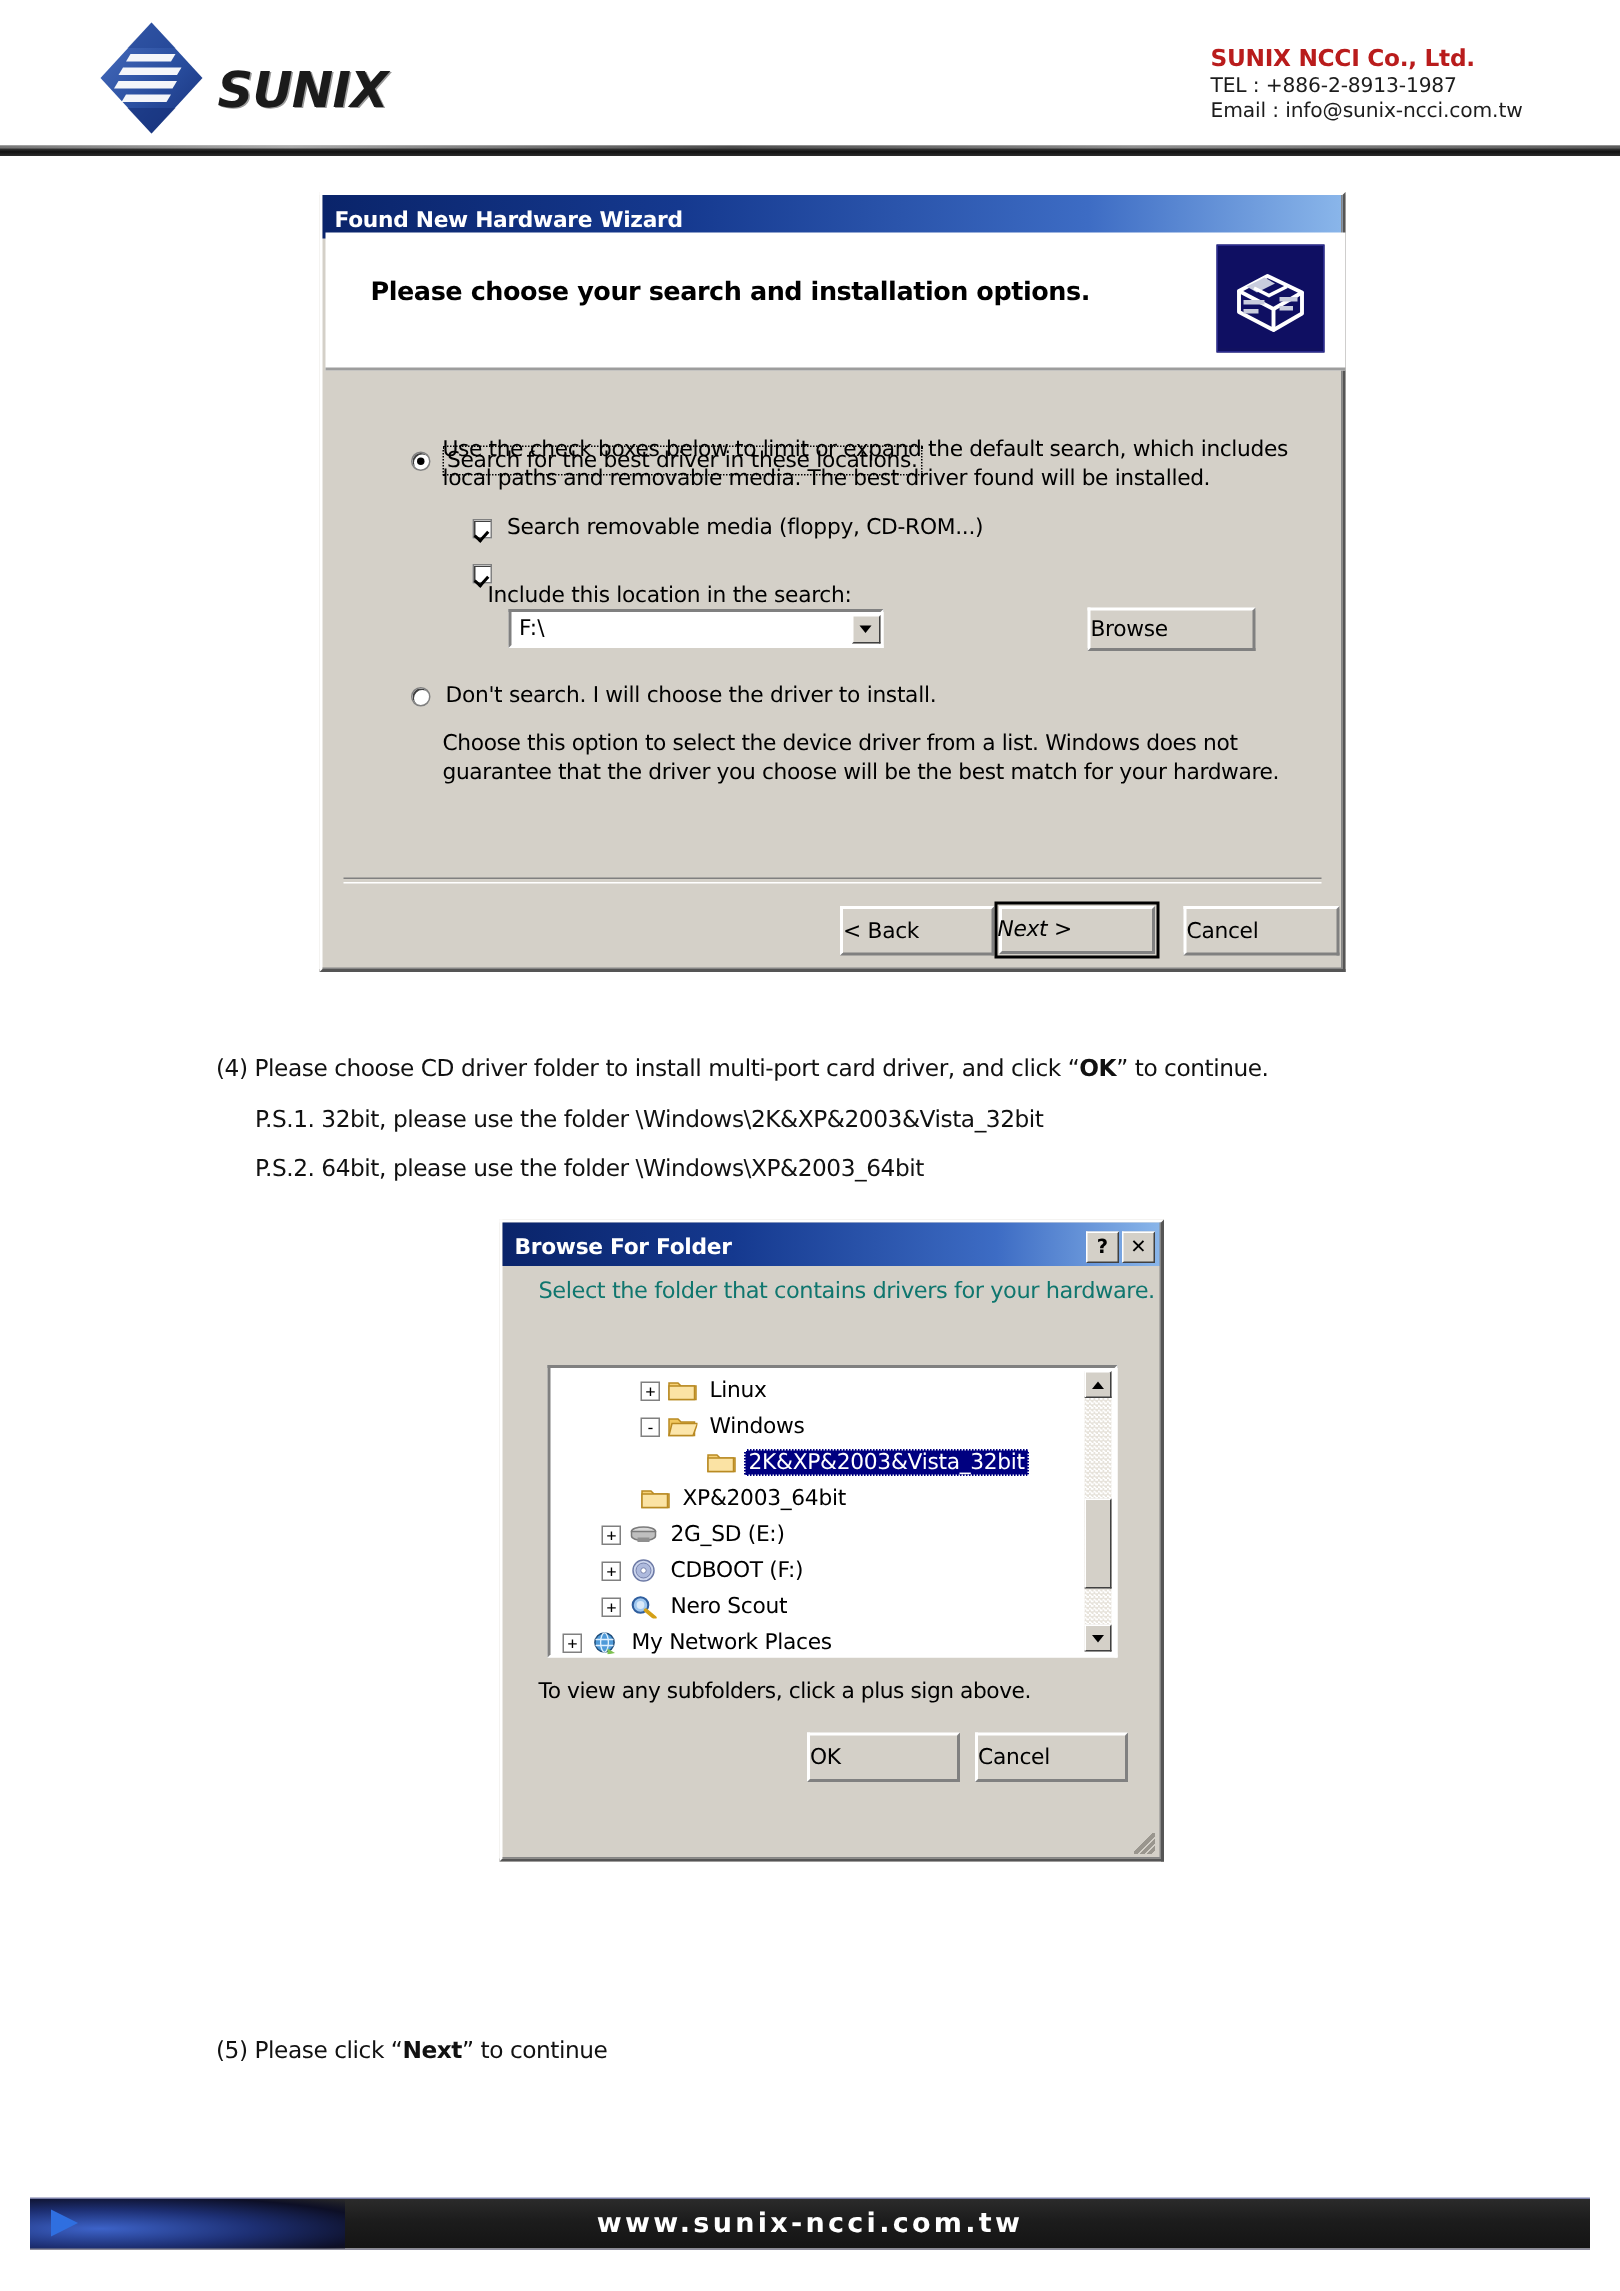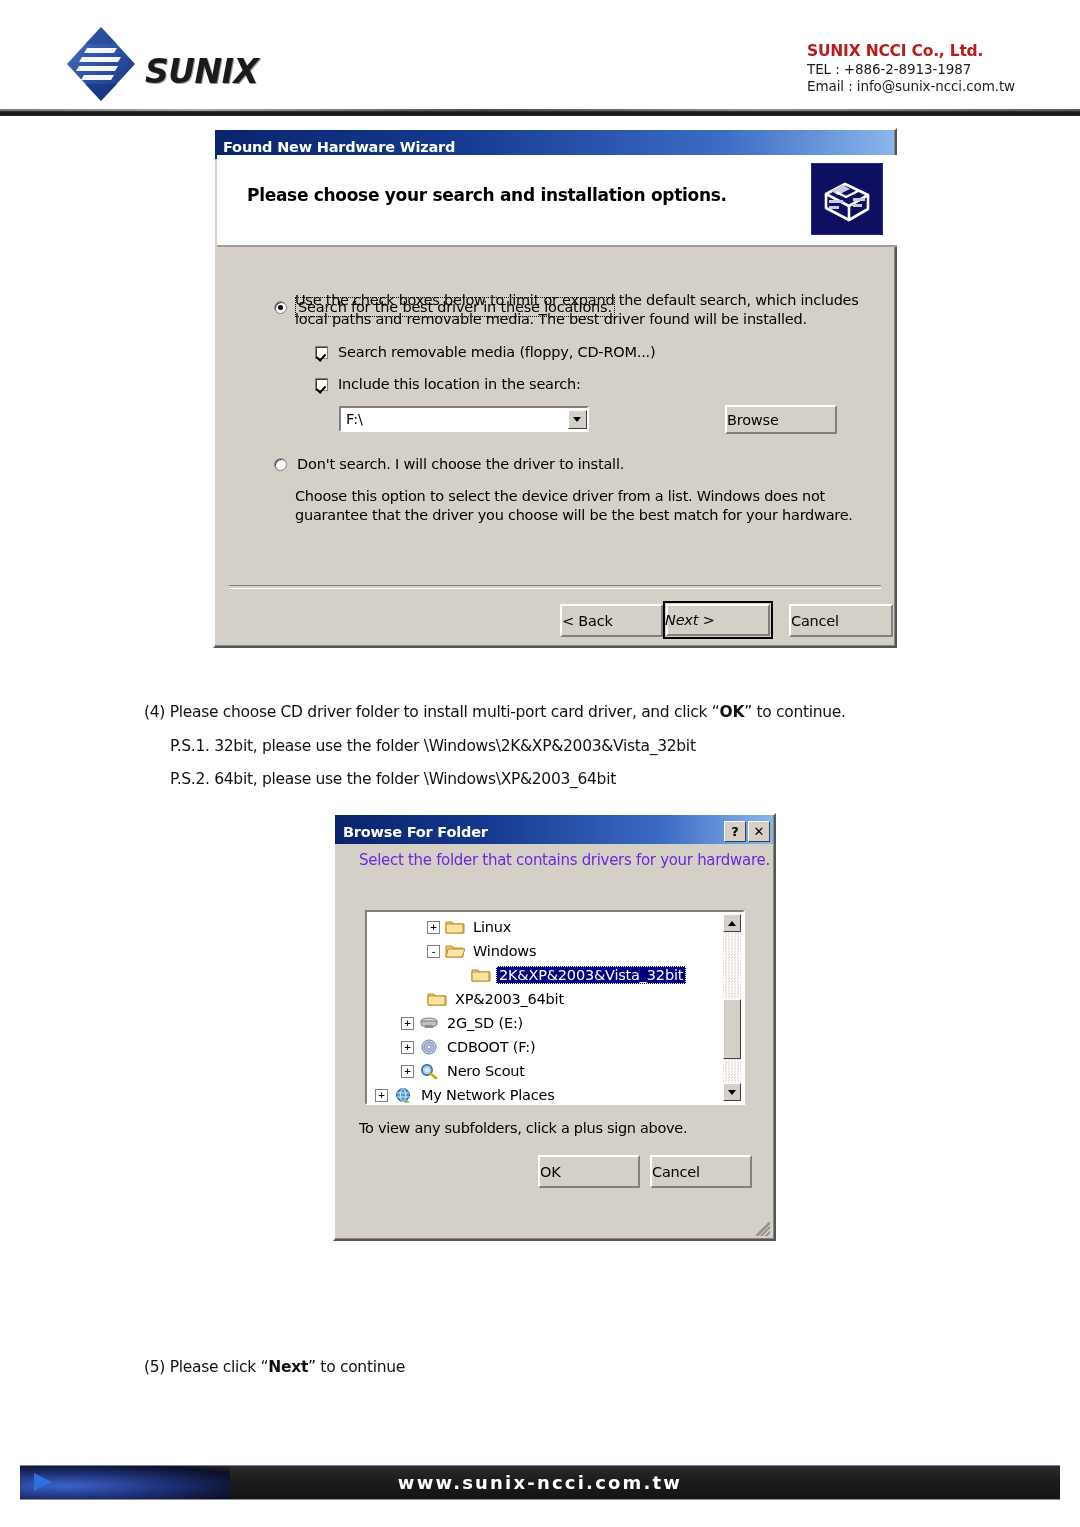--- a/index.html
+++ b/index.html
@@ -3,21 +3,21 @@
 <meta charset="utf-8">
 <style>
   html,body{margin:0;padding:0;}
   body{
     width:1080px;height:1527px;background:#ffffff;
     font-family:"Liberation Sans", sans-serif;
     position:relative;overflow:hidden;
   }
 
   
-  #page-header{position:absolute;left:0;top:12px;width:1080px;height:100px;}
+  #page-header{position:absolute;left:0;top:0;width:1080px;height:100px;}
   #logo-block{position:absolute;left:55px;top:12px;width:240px;height:78px;}
   #logo-diamond{position:absolute;left:10px;top:2px;width:72px;height:76px;}
   #logo-diamond svg{display:block;}
   #logo-word{position:absolute;left:90px;top:28px;font-size:33px;font-weight:bold;
     font-style:italic;letter-spacing:-0.5px;color:#1b1b1b;
     font-family:"DejaVu Sans", sans-serif;
     text-shadow:1px 1px 0 #9b9b9b;}
   #company-block{position:absolute;right:28px;top:30px;text-align:left;width:245px;}
   #company-name{font-size:15.5px;font-weight:bold;color:#b91c1c;letter-spacing:-0.2px;
     font-family:"DejaVu Sans", sans-serif;line-height:19px;}
@@ -108,21 +108,21 @@
   #wizard-divider{position:absolute;left:14px;top:455px;width:652px;height:2px;
     border-top:1px solid #808080;border-bottom:1px solid #ffffff;}
   #wizard-footer{position:absolute;left:2px;top:460px;width:680px;height:60px;}
 
   
   .doc-text{position:absolute;font-family:"DejaVu Sans", sans-serif;
     font-size:15.5px;color:#111;letter-spacing:-0.3px;white-space:nowrap;}
   .doc-text b{font-weight:bold;}
 
   
-  #browse-prompt{position:absolute;left:24px;top:36px;font-size:15px;color:#6d28d9;
+  #browse-prompt{position:absolute;left:24px;top:36px;font-size:15px;color:#0f766e;
     font-family:"DejaVu Sans", sans-serif;letter-spacing:-0.3px;}
   #tree-box{position:absolute;left:30px;top:95px;width:380px;height:195px;
     background:#ffffff;box-sizing:border-box;
     border-top:2px solid #808080;border-left:2px solid #808080;
     border-right:2px solid #ffffff;border-bottom:2px solid #ffffff;overflow:hidden;}
   #tree-list{position:absolute;left:0;top:0;right:20px;top:0;padding-top:3px;}
   .tree-item{height:24px;display:flex;align-items:center;white-space:nowrap;
     font-size:14.5px;color:#000;font-family:"DejaVu Sans", sans-serif;
     letter-spacing:-0.2px;}
   .expander{width:13px;height:13px;border:1px solid #808080;background:#fff;
@@ -247,21 +247,21 @@
       </span>
     </div>
 
     <div class="wz-row wz-para" style="left:78px;top:42px;width:580px;white-space:normal;">Use the check boxes below to limit or expand the default search, which includes local paths and removable media. The best driver found will be installed.</div>
 
     <div class="wz-row" style="left:98px;top:95px;display:flex;align-items:center;">
       <span class="checkbox checked"></span>
       <span class="wz-label" style="margin-left:10px;">Search removable media (floppy, CD-ROM...)</span>
     </div>
 
-    <div class="wz-row" style="left:98px;top:127px;display:flex;align-items:center;">
+    <div class="wz-row" style="left:98px;top:127px;display:flex;flex-direction:column;">
       <span class="checkbox checked"></span>
       <span class="wz-label" style="margin-left:10px;">Include this location in the search:</span>
     </div>
 
     <div class="combo" style="left:122px;top:157px;width:250px;height:26px;">
       <div class="combo-text">F:\</div>
       <div class="combo-caretcell">
         <div class="combo-btn">
           <div class="tri-down"></div>
         </div>

